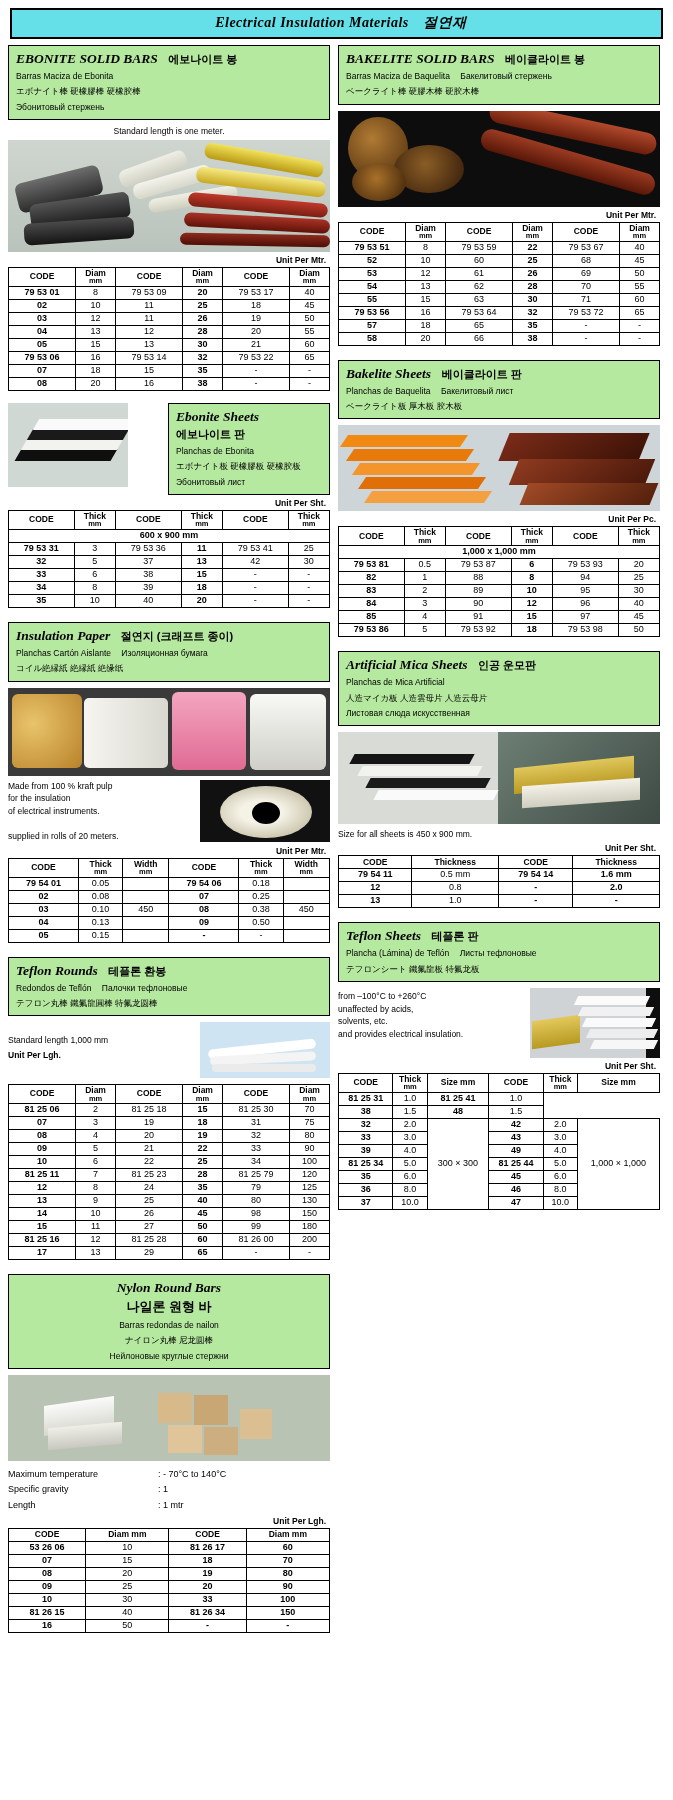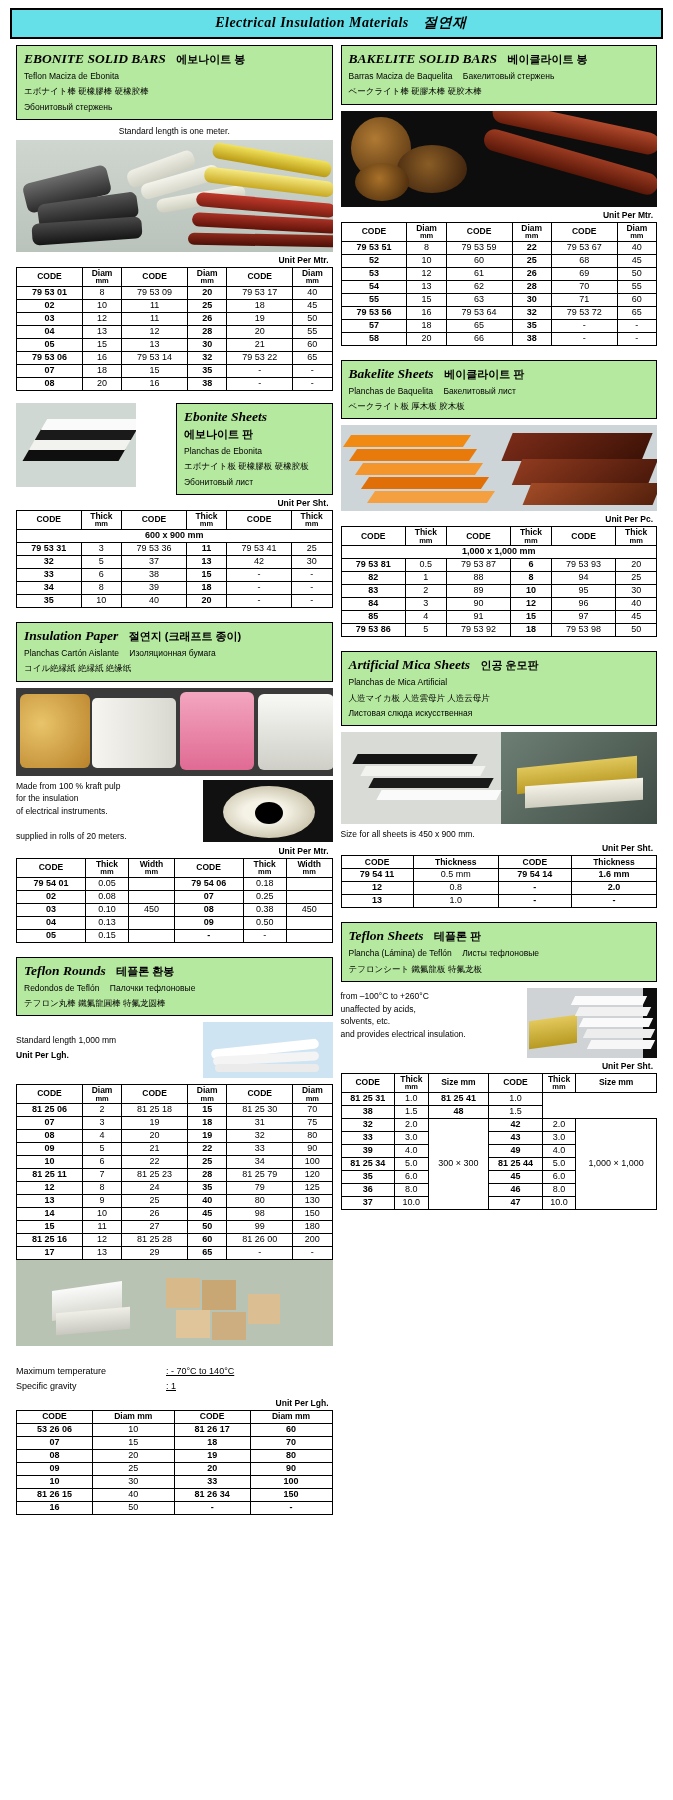--- a/index.html
+++ b/index.html
@@ -23,21 +23,21 @@
   }
   .title-bar .t {
     font-family: "Liberation Serif", serif;
     font-style: italic;
     font-weight: bold;
     font-size: 14px;
     letter-spacing: 0.5px;
   }
 
   
-  .cols { display: flex; gap: 8px; padding: 0 16px; }
+  .cols { display: flex; gap: 8px; padding: 0 8px; }
   .col { width: 322px; }
 
   
   .hdr {
     border: 1.5px solid #000;
     background: #b6e9a0;
     padding: 5px 7px 6px 7px;
     margin-bottom: 6px;
   }
   .hdr .h1 {
@@ -138,21 +138,21 @@
     <span class="t" style="margin-left:12px;">절연재</span>
   </div>
 
   <div class="cols">
 
     <div class="col">
 
       <div class="hdr">
         <span class="h1">EBONITE SOLID BARS</span>
         <span class="h1k">에보나이트 봉</span>
-        <div class="sub">Teflon Maciza de Ebonita</div>
+        <div class="sub">Barras Maciza de Ebonita</div>
         <div class="sub">エボナイト棒   硬橡膠棒   硬橡胶棒</div>
         <div class="sub">Эбонитовый стержень</div>
       </div>
 
       <div class="note center">Standard length is one meter.</div>
 
       <div class="imgbox ebonite-photo">
         <div class="bar" style="left:8px;top:34px;width:86px;height:30px;background:linear-gradient(180deg,#6d6d6d,#2b2b2b);transform:rotate(-14deg);"></div>
         <div class="bar" style="left:22px;top:58px;width:100px;height:26px;background:linear-gradient(180deg,#555,#1c1c1c);transform:rotate(-8deg);"></div>
         <div class="bar" style="left:16px;top:80px;width:110px;height:22px;background:linear-gradient(180deg,#4a4a4a,#151515);transform:rotate(-4deg);"></div>
@@ -538,37 +538,47 @@
               <td class="code">17</td>
               <td>13</td>
               <td>29</td>
               <td class="code">65</td>
               <td>-</td>
               <td>-</td>
             </tr>
           </tbody>
       </table>
 
+      <div class="hdr mt14" style="text-align:center;">
+        <div class="h1">Nylon Round Bars</div>
+        <div class="h1k" style="margin-left:0;margin-top:2px;font-size:13px;">나일론 원형 바</div>
+        <div class="sub">Barras redondas de nailon</div>
+        <div class="sub">ナイロン丸棒     尼龙圆棒</div>
+        <div class="sub">Нейлоновые круглые стержни</div>
+      </div>
 
       <div class="imgbox nylon-photo">
         <div style="position:absolute;left:36px;top:26px;width:70px;height:30px;background:linear-gradient(180deg,#fafafa,#d8d8d0);transform:skewY(-8deg);"></div>
         <div style="position:absolute;left:40px;top:50px;width:74px;height:22px;background:linear-gradient(180deg,#efefe8,#c8c8c0);transform:skewY(-5deg);"></div>
         <div style="position:absolute;left:150px;top:18px;width:34px;height:30px;background:#d8b98a;"></div>
         <div style="position:absolute;left:186px;top:20px;width:34px;height:30px;background:#c9a775;"></div>
         <div style="position:absolute;left:160px;top:50px;width:34px;height:28px;background:#e0c59b;"></div>
         <div style="position:absolute;left:196px;top:52px;width:34px;height:28px;background:#cdae80;"></div>
         <div style="position:absolute;left:232px;top:34px;width:32px;height:30px;background:#dbbf93;"></div>
       </div>
 
-      <div style="margin-top:18px;text-decoration:underline;">
+      <div style="margin-top:6px;">
         <div class="spec-line">
           <span class="lbl">Maximum temperature</span><span>: - 70°C to 140°C</span>
         </div>
         <div class="spec-line">
           <span class="lbl">Specific gravity</span><span>: 1</span>
+        </div>
+        <div class="spec-line">
+          <span class="lbl">Length</span><span>: 1 mtr</span>
         </div>
       </div>
 
       <div class="unit">Unit Per Lgh.</div>
 
       <table class="grid">
         <thead>
           <tr>
             <th>CODE</th>
             <th>Diam mm</th>

